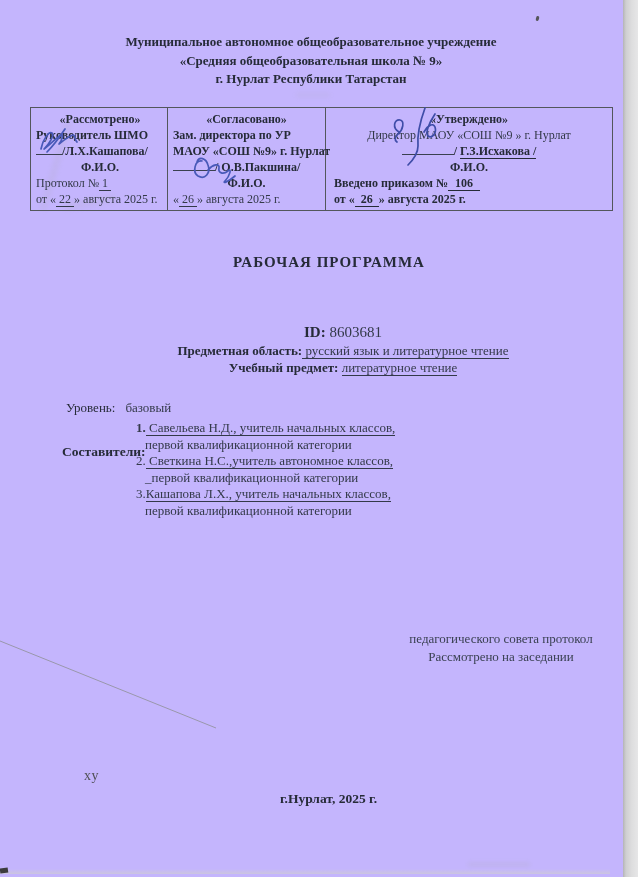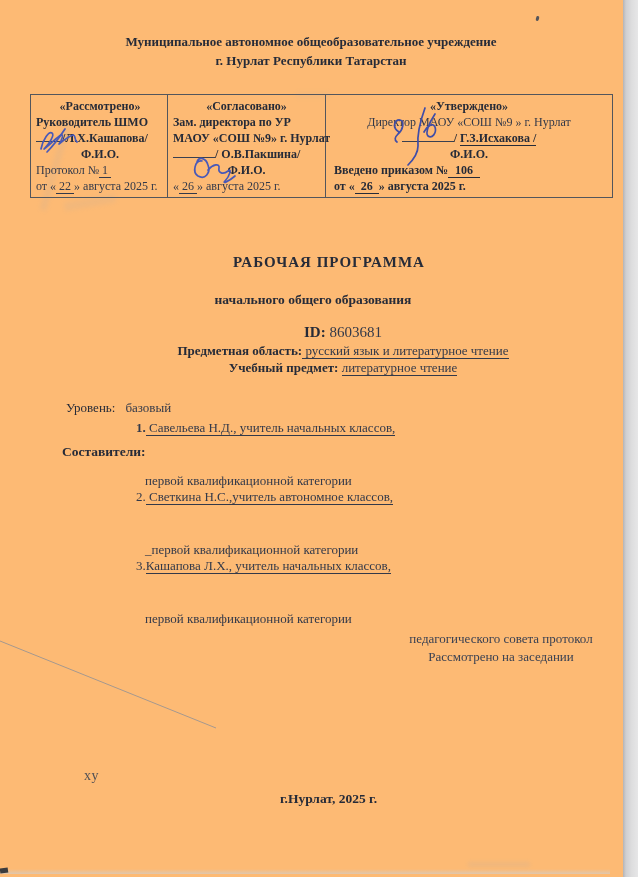--- a/index.html
+++ b/index.html
@@ -1,17 +1,17 @@
 <!DOCTYPE html>
 <html><head>
 <meta charset="utf-8">
 <style>
   * { margin:0; padding:0; box-sizing:border-box; }
   body { width:638px; height:877px; background:#e9e9e9; font-family:"Liberation Serif","DejaVu Serif",serif; }
-  .page { position:relative; width:638px; height:877px; background:#fdba74; overflow:hidden; color:#30364a; }
+  .page { position:relative; width:638px; height:877px; background:#c4b5fd; overflow:hidden; color:#30364a; }
 
   
   .edge-strip { position:absolute; right:0; top:0; width:15px; height:877px;
     background:linear-gradient(to right,#b4b4b6 0,#cfcfd1 20%,#dededf 60%,#e6e6e7 100%); }
   .bottom-shadow { position:absolute; left:0; top:869px; width:610px; height:5px;
     background:linear-gradient(to bottom,rgba(200,200,200,0),#cfcfcf); opacity:.65; }
   .corner-speck { position:absolute; left:0; top:868px; width:8px; height:5px; background:#3c3c3e; transform:rotate(-8deg); }
   .top-speck { position:absolute; left:536px; top:16px; width:3px; height:5px; background:#55555a; border-radius:2px; transform:rotate(14deg); }
   .crease { position:absolute; left:0; top:637px; }
   .smudge { position:absolute; background:#a9a9ad; filter:blur(2px); }
@@ -22,21 +22,21 @@
 
   .b { font-weight:bold; color:#262b38; }
   .u { border-bottom:1px solid currentColor; padding:0 3px; }
   .bl { display:inline-block; border-bottom:1px solid #3a4050; height:11px; vertical-align:baseline; }
 
   
   .org-header { position:absolute; top:33px; left:0; width:622px; text-align:center;
     font-weight:bold; font-size:13px; line-height:18.5px; color:#262b38; }
 
   
-  table.approval { position:absolute; left:30px; top:94px; width:582px; height:102px;
+  table.approval { position:absolute; left:30px; top:107px; width:582px; height:102px;
     border-collapse:collapse; table-layout:fixed; }
   table.approval td { border:1px solid #53565c; vertical-align:top; font-size:12px; line-height:16px; color:#333949; }
   td.c1 { width:137px; padding:3px 3px 3px 5px; }
   td.c2 { width:158px; padding:3px 5px; }
   td.c3 { width:287px; padding:3px 8px; }
   .tc { text-align:center; }
   .cell-line { white-space:nowrap; }
 
   .sig { position:absolute; pointer-events:none; }
   .sig path { fill:none; stroke:#4859b8; stroke-width:1.7; stroke-linecap:round; stroke-linejoin:round; }
@@ -49,21 +49,21 @@
     font-weight:bold; font-size:13.5px; color:#262b38; }
   .id-line { position:absolute; top:324px; left:30px; width:626px; text-align:center; font-size:15px; color:#333949; }
   .area-line { position:absolute; top:343px; left:30px; width:626px; text-align:center; font-size:13px; color:#333949; }
   .subj-line { position:absolute; top:360px; left:30px; width:626px; text-align:center; font-size:13px; color:#333949; }
 
   .level-line { position:absolute; top:400px; left:66px; font-size:13px; color:#333949; }
   .level-line .b { margin-right:10px; }
 
   .compilers-label { position:absolute; top:444px; left:62px; font-size:13.5px; font-weight:bold; color:#262b38; }
   .compilers-list { position:absolute; top:420px; left:136px; width:330px; font-size:13px; line-height:16.5px; color:#333949; }
-  .compiler-item .qual { padding-left:9px;margin-top:36px; }
+  .compiler-item .qual { padding-left:9px; }
   .compiler-item:first-child .num { font-weight:bold; }
   .u-name { border-bottom:1px solid currentColor; }
 
   .pedsovet { position:absolute; top:630px; right:26px; width:222px; text-align:center;
     font-size:13px; line-height:17.5px; color:#3a4152; }
   .pedsovet .u { padding:0 6px; }
 
   .xy-mark { position:absolute; left:84px; top:768px; font-size:14px; letter-spacing:1px; color:#515156; }
   .city-line { position:absolute; top:791px; left:0; width:630px; text-align:center;
     font-weight:bold; font-size:13.5px; color:#262b38;padding-left:27px; }
@@ -80,20 +80,21 @@
   <div class="smudge sm1"></div>
   <div class="smudge sm2"></div>
   <div class="smudge sm3"></div>
   <div class="smudge sm4"></div>
   <svg class="crease" width="230" height="100">
     <line x1="0" y1="4" x2="216" y2="91" stroke="#8f9096" stroke-width="1" opacity="0.8"></line>
   </svg>
 
   <div class="org-header">
     <div>Муниципальное автономное общеобразовательное учреждение</div>
+    <div>«Средняя общеобразовательная школа № 9»</div>
     <div>г. Нурлат Республики Татарстан</div>
   </div>
 
   <table class="approval">
     <tbody>
         <tr>
       <td class="c1">
         <div class="cell-line tc b">«Рассмотрено»</div>
         <div class="cell-line b">Руководитель ШМО</div>
         <div class="cell-line">
@@ -145,21 +146,20 @@
     <path d="M11 12 C4 11 1 23 7 27 C14 31 20 24 17 16 C15 9 8 7 6 13"></path>
     <path d="M17 21 C22 15 29 14 28 19 C27 24 32 26 37 22 C41 18 39 27 34 32 C31 35 37 33 44 27"></path>
   </svg>
   <svg class="sig s3" style="left:384px;top:105px" width="62" height="64">
     <path d="M15 27 C8 23 10 14 16 15 C21 16 19 25 14 29 C11 32 10 35 13 37"></path>
     <path d="M41 3 C37 14 33 30 34 41 C34 48 28 56 24 60"></path>
     <path d="M51 9 C45 18 41 28 44 31 C48 34 53 28 51 22 C49 17 43 21 40 27"></path>
   </svg>
 
   <div class="doc-title">РАБОЧАЯ ПРОГРАММА</div>
-  <div class="doc-sub">начального общего образования</div>
 
   <div class="id-line">
     <span class="b">ID:</span>
     <span>8603681</span>
   </div>
   <div class="area-line">
     <span class="b">Предметная область:</span><span class="u-name"> русский язык и литературное чтение</span>
   </div>
   <div class="subj-line">
     <span class="b">Учебный предмет:</span>

